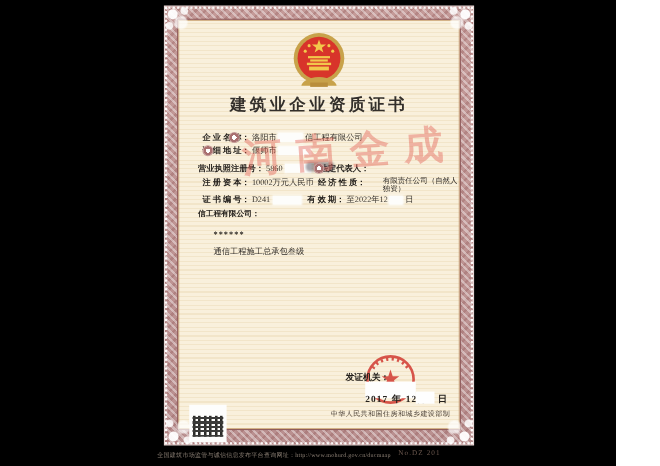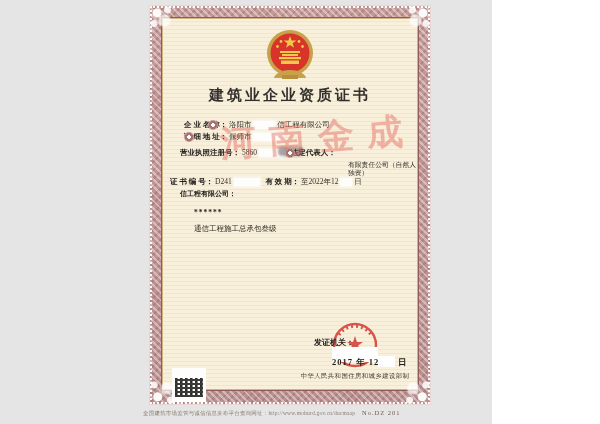--- a/index.html
+++ b/index.html
@@ -1,21 +1,21 @@
 <!DOCTYPE html>
 <html><head>
 <meta charset="utf-8">
 <style>
   html,body{margin:0;padding:0;}
   body{
     width:600px;height:424px;background:#ffffff;overflow:hidden;
     font-family:"Liberation Serif", serif;
     position:relative;
   }
-  .stage{position:absolute;left:0;top:0;width:492px;height:424px;background:#e5e5e5;}
+  .stage{position:absolute;left:0;top:0;width:560px;height:424px;background:#000000;}
 
   
   .certificate{
     position:absolute;left:150px;top:6px;width:280px;height:398px;
     background:#c49a98;
     box-shadow:0 0 0 1px #e7d6d4;
   }
   
   .certificate::before{
     content:"";position:absolute;inset:0;
@@ -78,21 +78,21 @@
 
   .row{position:absolute;font-size:7.5px;line-height:9px;white-space:nowrap;}
   .lab{font-weight:bold;color:#24201c;}
   .val{color:#35302a;}
   .redact{display:inline-block;background:#fdfdfb;vertical-align:middle;box-shadow:0 0 2px 1px rgba(253,253,251,.9);}
 
   .r1{left:34px;top:114px;}
   .r2{left:34px;top:126px;}
   .r3{left:30px;top:142px;}
   .r4{left:34px;top:155px;}
-  .r5{left:20px;top:171px;}
+  .r5{left:34px;top:171px;}
   .r6{left:30px;top:184px;font-size:7px;}
   .r7{left:44px;top:194px;margin-top:24px;}
   .r8{left:44px;top:202px;letter-spacing:1px;color:#24201c;font-weight:bold;}
 
   .abs{position:absolute;}
   .econ-val{left:198px;top:155px;width:74px;font-size:6.8px;line-height:8px;white-space:normal;}
   .smudge{position:absolute;left:128px;top:141px;width:26px;height:9px;border-radius:4px;
     background:rgba(60,55,70,.45);filter:blur(1.2px);}
 
   
@@ -169,20 +169,25 @@
       </div>
 
       <div class="row r3">
         <span class="lab">营业执照注册号：</span>
         <span class="val">5860</span>
         <span class="redact" style="width:24px;height:8px;"></span>
         <span class="lab" style="margin-left:6px;">法定代表人：</span>
       </div>
       <div class="smudge"></div>
 
+      <div class="row r4">
+        <span class="lab">注 册 资 本：</span>
+        <span class="val">10002万元人民币</span>
+        <span class="lab" style="margin-left:2px;">经 济 性 质：</span>
+      </div>
       <div class="row econ-val abs">有限责任公司（自然人独资）</div>
 
       <div class="row r5">
         <span class="lab">证 书 编 号：</span>
         <span class="val">D241</span>
         <span class="redact" style="width:26px;height:8px;"></span>
         <span class="lab" style="margin-left:4px;">有  效  期：</span>
         <span class="val">至2022年12</span>
         <span class="redact" style="width:12px;height:8px;"></span>
         <span class="val">日</span>

